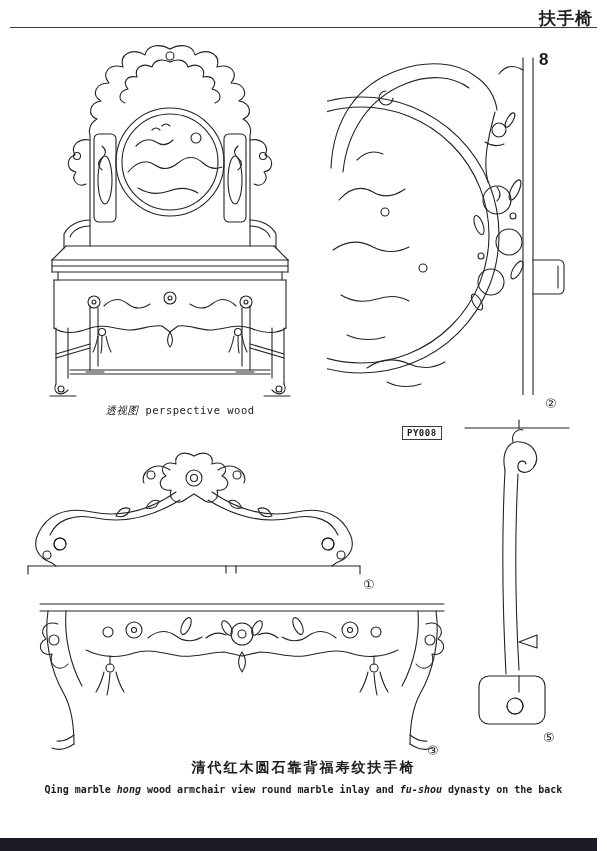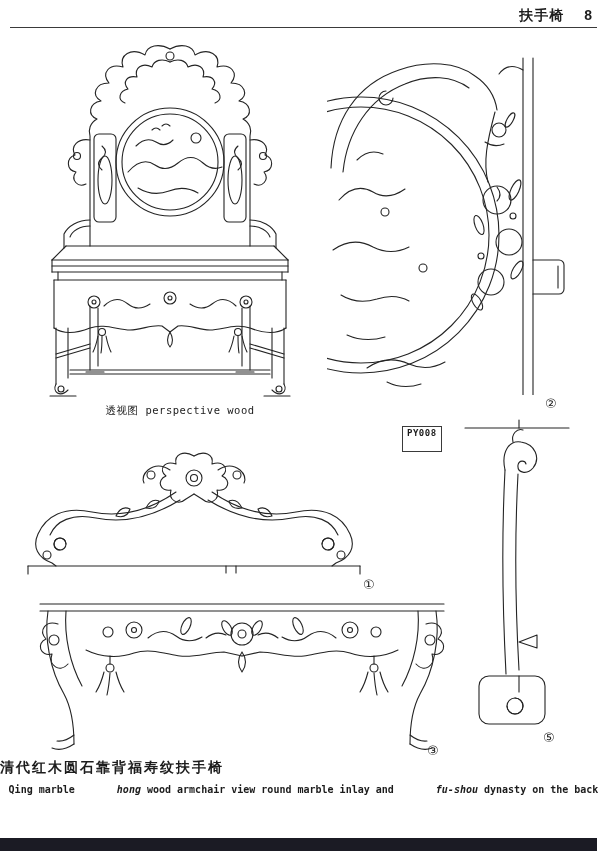--- a/index.html
+++ b/index.html
@@ -15,22 +15,23 @@
   .mono { font-family: "DejaVu Sans Mono", "Liberation Mono", monospace; }
 
   .header-row {
     position: absolute;
     top: 7px;
     right: 14px;
     display: flex;
     align-items: baseline;
     gap: 20px;
     font-weight: 700;
-    font-size: 14px;
+    font-size: 17px;
     letter-spacing: 1px;
+    flex-direction: column;
   }
   .header-rule {
     position: absolute;
     top: 27px;
     left: 10px;
     width: 587px;
     height: 1px;
     background: #3a3a3a;
   }
 
@@ -40,28 +41,28 @@
   .fig-caption {
     position: absolute;
     left: 40px;
     top: 404px;
     width: 280px;
     text-align: center;
     font-size: 10.5px;
     letter-spacing: 0.5px;
     white-space: nowrap;
   }
-  .fig-caption .cn { margin-right: 7px; }
+  .fig-caption .cn { margin-right: 7px; font-style: italic; }
 
   .code-box {
     position: absolute;
     left: 402px;
     top: 426px;
     border: 1px solid #3a3a3a;
-    padding: 1px 4px 12px 4px;
+    padding: 1px 4px 0 4px;
     font-family: "DejaVu Sans Mono", "Liberation Mono", monospace;
     font-size: 9px;
     font-weight: 700;
     letter-spacing: 0.5px;
     line-height: 11px;
     background: #fff;
   }
 
   .marker {
     position: absolute;
@@ -69,36 +70,37 @@
     color: #1c1c1c;
     font-family: "DejaVu Sans", sans-serif;
     line-height: 1;
   }
 
   .caption-cn {
     position: absolute;
     top: 759px;
     left: 0;
     width: 607px;
+    text-align: center;
     font-size: 14px;
     font-weight: 600;
     letter-spacing: 2px;
   }
   .caption-en {
     position: absolute;
     top: 784px;
     left: 0;
     width: 607px;
     text-align: center;
     font-family: "DejaVu Sans Mono", "Liberation Mono", monospace;
     font-size: 10px;
     font-weight: 700;
     white-space: nowrap;
   }
-  .caption-en i { font-style: italic; margin-left: 36px; }
+  .caption-en i { font-style: italic; }
 
   .footer-bar {
     position: absolute;
     top: 838px;
     left: 0;
     width: 597px;
     height: 13px;
     background: #1b1b24;
   }
 </style>

